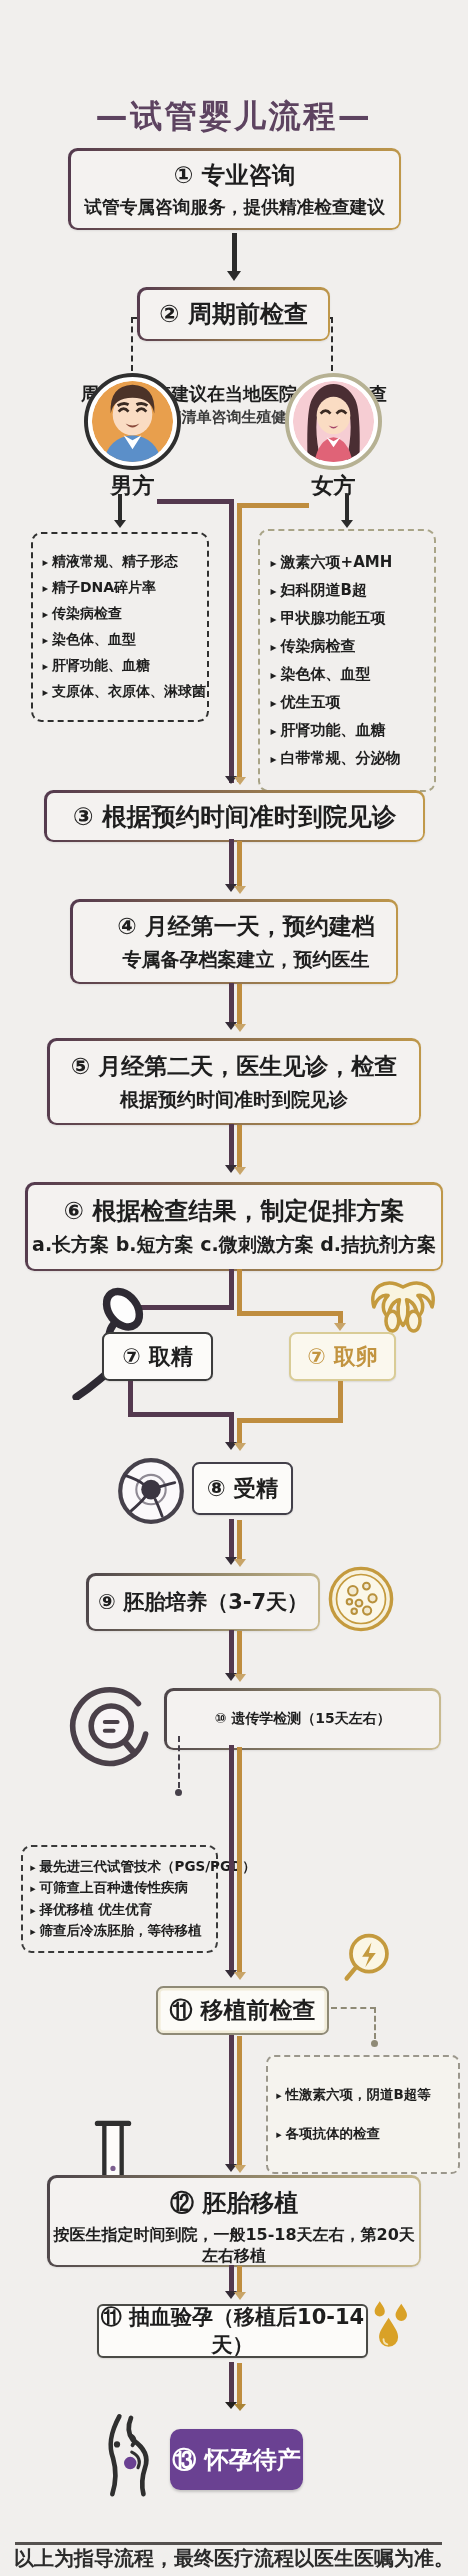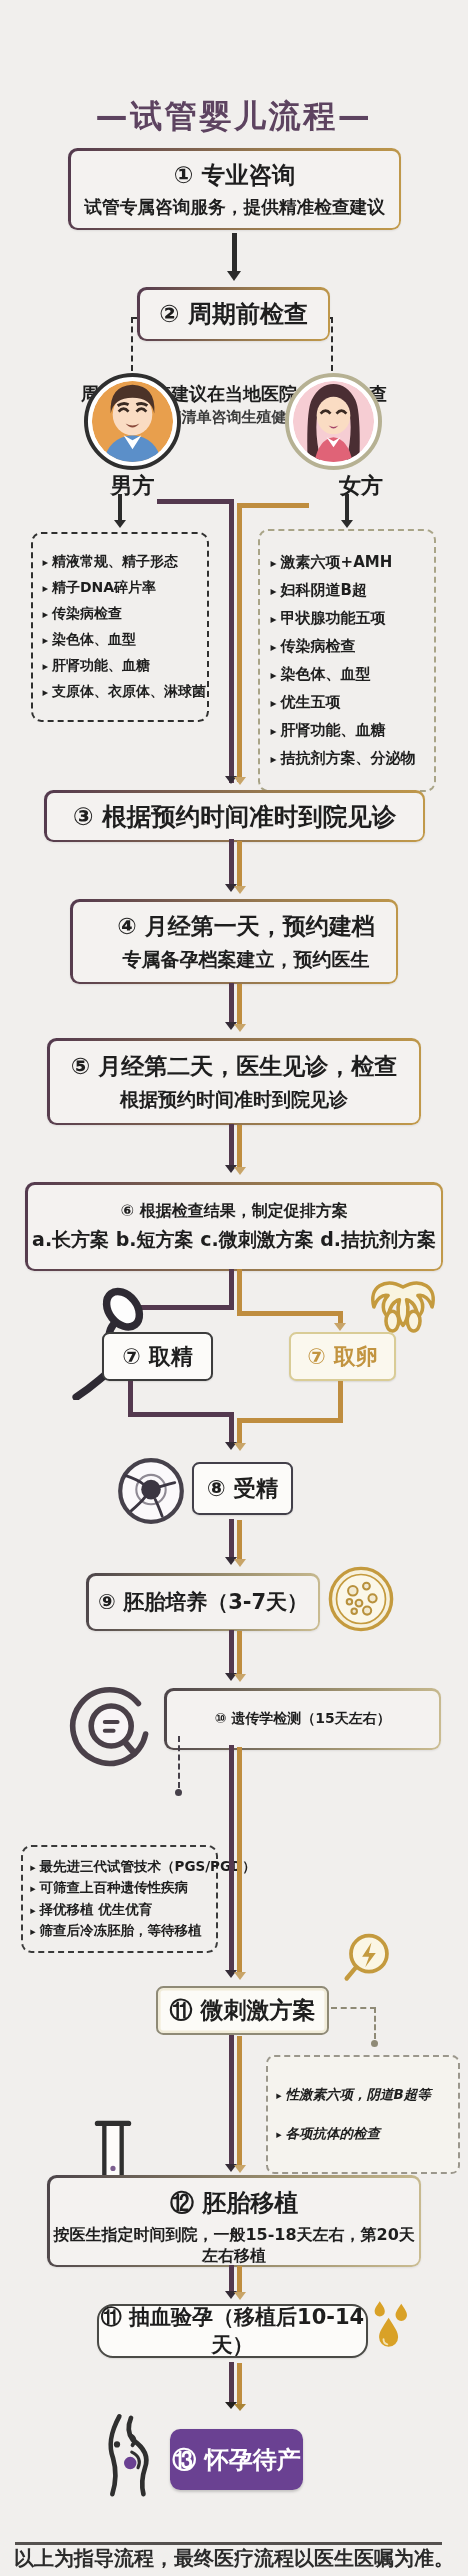--- a/index.html
+++ b/index.html
@@ -93,21 +93,21 @@
         <ellipse cx="50" cy="44" rx="17" ry="19" fill="#fadcc3"></ellipse>
         <path d="M30,95 Q34,68 50,66 Q66,68 70,95 Z" fill="#e06377"></path>
         <path d="M43,66 L50,76 L57,66 L50,70 Z" fill="#ffffff"></path>
         <path d="M37,42 q5,-6 10,0" stroke="#3a2a22" stroke-width="2.6" fill="none"></path>
         <path d="M53,42 q5,-6 10,0" stroke="#3a2a22" stroke-width="2.6" fill="none"></path>
         <path d="M45,54 q5,6 10,0 q-5,3 -10,0 Z" fill="#a54568"></path>
       </g>
     </svg>
   </div>
   <div class="abs b" style="left:83px;top:471px;width:99px;text-align:center;font-size:22px;">男方</div>
-  <div class="abs b" style="left:284px;top:471px;width:99px;text-align:right;font-size:22px;">女方</div>
+  <div class="abs b" style="left:284px;top:471px;width:99px;text-align:center;font-size:22px;">女方</div>
 
   <div class="ln" style="left:157px;top:499px;width:77px;height:4.7px;background:#54394f;"></div>
   <div class="ln" style="left:229px;top:499px;width:4.7px;height:284px;background:#54394f;"></div>
   <div class="tri" style="left:225px;top:776px;border-width:8.8px 6.8px 0 6.8px;border-top-color:#342b36;"></div>
   <div class="ln" style="left:237px;top:503px;width:72px;height:4.7px;background:#bf8d3f;"></div>
   <div class="ln" style="left:237px;top:503px;width:4.7px;height:279px;background:#bf8d3f;"></div>
   <div class="tri" style="left:234px;top:777px;border-width:8.8px 6.8px 0 6.8px;border-top-color:#c8a468;"></div>
 
   <div class="ln" style="left:118px;top:494px;width:4.2px;height:27px;background:#2b2b2b;"></div>
   <div class="tri" style="left:114px;top:520px;border-width:8.3px 6.2px 0 6.2px;border-top-color:#2b2b2b;"></div>
@@ -123,21 +123,21 @@
     <li>支原体、衣原体、淋球菌</li>
   </ul>
   <ul class="nb b" style="left:258px;top:529px;width:178px;height:263px;font-size:15px;padding:12.5px 5.2px 12.5px 10.4px;border-color:#a9a487;">
     <li>激素六项+AMH</li>
     <li>妇科阴道B超</li>
     <li>甲状腺功能五项</li>
     <li>传染病检查</li>
     <li>染色体、血型</li>
     <li>优生五项</li>
     <li>肝肾功能、血糖</li>
-    <li>拮抗剂方案、分泌物</li>
+    <li>白带常规、分泌物</li>
   </ul>
 
   <div class="gb" style="left:44px;top:790px;width:376px;height:47px;">
     <div class="inner">
         <div class="b" style="font-size:24.5px;">③ 根据预约时间准时到院见诊</div>
       </div>
   </div>
 
   <div class="ln" style="left:229px;top:839px;width:4.7px;height:46px;background:#54394f;"></div>
   <div class="tri" style="left:225px;top:884px;border-width:8.8px 6.8px 0 6.8px;border-top-color:#342b36;"></div>
@@ -163,21 +163,21 @@
     </div>
   </div>
 
   <div class="ln" style="left:229px;top:1124px;width:4.7px;height:43px;background:#54394f;"></div>
   <div class="tri" style="left:225px;top:1165px;border-width:8.8px 6.8px 0 6.8px;border-top-color:#342b36;"></div>
   <div class="ln" style="left:237px;top:1125px;width:4.7px;height:43px;background:#bf8d3f;"></div>
   <div class="tri" style="left:234px;top:1167px;border-width:8.8px 6.8px 0 6.8px;border-top-color:#c8a468;"></div>
 
   <div class="gb" style="left:25px;top:1182px;width:413px;height:84px;">
     <div class="inner" style="gap:5.2px;">
-      <div class="b" style="font-size:16px;">⑥ 根据检查结果，制定促排方案</div>
+      <div class="b" style="font-size:24px;">⑥ 根据检查结果，制定促排方案</div>
       <div class="b" style="font-size:19px;">a.长方案 b.短方案 c.微刺激方案 d.拮抗剂方案</div>
     </div>
   </div>
 
   <div class="ln" style="left:229px;top:1269px;width:4.7px;height:41px;background:#54394f;"></div>
   <div class="ln" style="left:128px;top:1305px;width:106px;height:4.7px;background:#54394f;"></div>
   <div class="ln" style="left:128px;top:1305px;width:4.7px;height:17.7px;background:#54394f;"></div>
   <div class="tri" style="left:124px;top:1322px;border-width:8.8px 6.8px 0 6.8px;border-top-color:#342b36;"></div>
   <div class="ln" style="left:237px;top:1269px;width:4.7px;height:47px;background:#bf8d3f;"></div>
   <div class="ln" style="left:237px;top:1311px;width:105px;height:4.7px;background:#bf8d3f;"></div>
@@ -286,27 +286,27 @@
   <div class="tri" style="left:234px;top:1972px;border-width:8.8px 6.8px 0 6.8px;border-top-color:#c8a468;"></div>
 
   <div class="abs" style="left:333px;top:1928px;">
     <svg width="62" height="70" viewBox="0 0 100 110">
       <circle cx="58" cy="40" r="29" fill="#fbf6e4" stroke="#c49a3e" stroke-width="6"></circle>
       <path d="M62,22 L47,45 h11 L52,62 L69,39 h-11 Z" fill="#c49a3e"></path>
       <path d="M37,62 L22,80" stroke="#c49a3e" stroke-width="7" stroke-linecap="round"></path>
     </svg>
   </div>
   <div class="dk b" style="left:156px;top:1986px;width:173px;height:49px;font-size:23px;border-color:#8f8a76;box-shadow:inset 0 0 0 2.6px #f1ecd9;background:#fcfbf7;">
-    <span>⑪ 微刺激方案</span>
+    <span>⑪ 移植前检查</span>
   </div>
   <div class="dashh" style="left:331px;top:2007px;width:45px;border-color:#8f8a76;"></div>
   <div class="dashv" style="left:374px;top:2007px;height:32px;border-color:#8f8a76;"></div>
   <div class="dot" style="left:371px;top:2040px;width:7.3px;height:7.3px;background:#8f8a76;"></div>
 
-  <ul class="nb b" style="left:266px;top:2055px;width:194px;height:119px;font-size:13.5px;border-color:#9b978c;background:#f5f3ee;border-radius:8.3px;padding:9.4px 6.2px 9.4px 8.3px;font-style:italic;">
+  <ul class="nb b" style="left:266px;top:2055px;width:194px;height:119px;font-size:13.5px;border-color:#9b978c;background:#f5f3ee;border-radius:8.3px;padding:9.4px 6.2px 9.4px 8.3px;">
     <li>性激素六项，阴道B超等</li>
     <li>各项抗体的检查</li>
   </ul>
 
   <div class="ln" style="left:229px;top:2035px;width:4.7px;height:130px;background:#54394f;"></div>
   <div class="tri" style="left:225px;top:2164px;border-width:8.8px 6.8px 0 6.8px;border-top-color:#342b36;"></div>
   <div class="ln" style="left:237px;top:2036px;width:4.7px;height:130px;background:#bf8d3f;"></div>
   <div class="tri" style="left:234px;top:2165px;border-width:8.8px 6.8px 0 6.8px;border-top-color:#c8a468;"></div>
 
   <div class="abs" style="left:87px;top:2113px;">
@@ -322,21 +322,21 @@
       <div class="b" style="font-size:24px;margin-top:12px;">⑫ 胚胎移植</div>
       <div class="b" style="font-size:16px;">按医生指定时间到院，一般15-18天左右，第20天左右移植</div>
     </div>
   </div>
 
   <div class="ln" style="left:229px;top:2265px;width:4.7px;height:27px;background:#54394f;"></div>
   <div class="tri" style="left:225px;top:2291px;border-width:8.8px 6.8px 0 6.8px;border-top-color:#342b36;"></div>
   <div class="ln" style="left:237px;top:2266px;width:4.7px;height:27px;background:#bf8d3f;"></div>
   <div class="tri" style="left:234px;top:2292px;border-width:8.8px 6.8px 0 6.8px;border-top-color:#c8a468;"></div>
 
-  <div class="dk b" style="left:97px;top:2304px;width:271px;height:54px;font-size:21px;border-color:#4a4a46;border-radius:16px;">
+  <div class="dk b" style="left:97px;top:2304px;width:271px;height:54px;font-size:21px;border-color:#4a4a46;border-radius:6px;">
     <span>⑪ 抽血验孕（移植后10-14天）</span>
   </div>
   <div class="abs" style="left:367px;top:2300px;">
     <svg width="47" height="57" viewBox="0 0 70 90">
       <path d="M18,2 c-5,8 -8,11 -8,16 a8,8 0 0 0 16,0 c0,-5 -3,-8 -8,-16 Z" fill="#d9a127"></path>
       <path d="M52,6 c-6,9 -9,13 -9,18 a9,9 0 0 0 18,0 c0,-5 -3,-9 -9,-18 Z" fill="#d9a127"></path>
       <path d="M32,28 c-10,16 -15,22 -15,31 a15,15 0 0 0 30,0 c0,-9 -5,-15 -15,-31 Z" fill="#d9a127"></path>
       <path d="M24,62 a8,8 0 0 0 6,8" stroke="#f3e3b2" stroke-width="3" fill="none" stroke-linecap="round"></path>
     </svg>
   </div>

